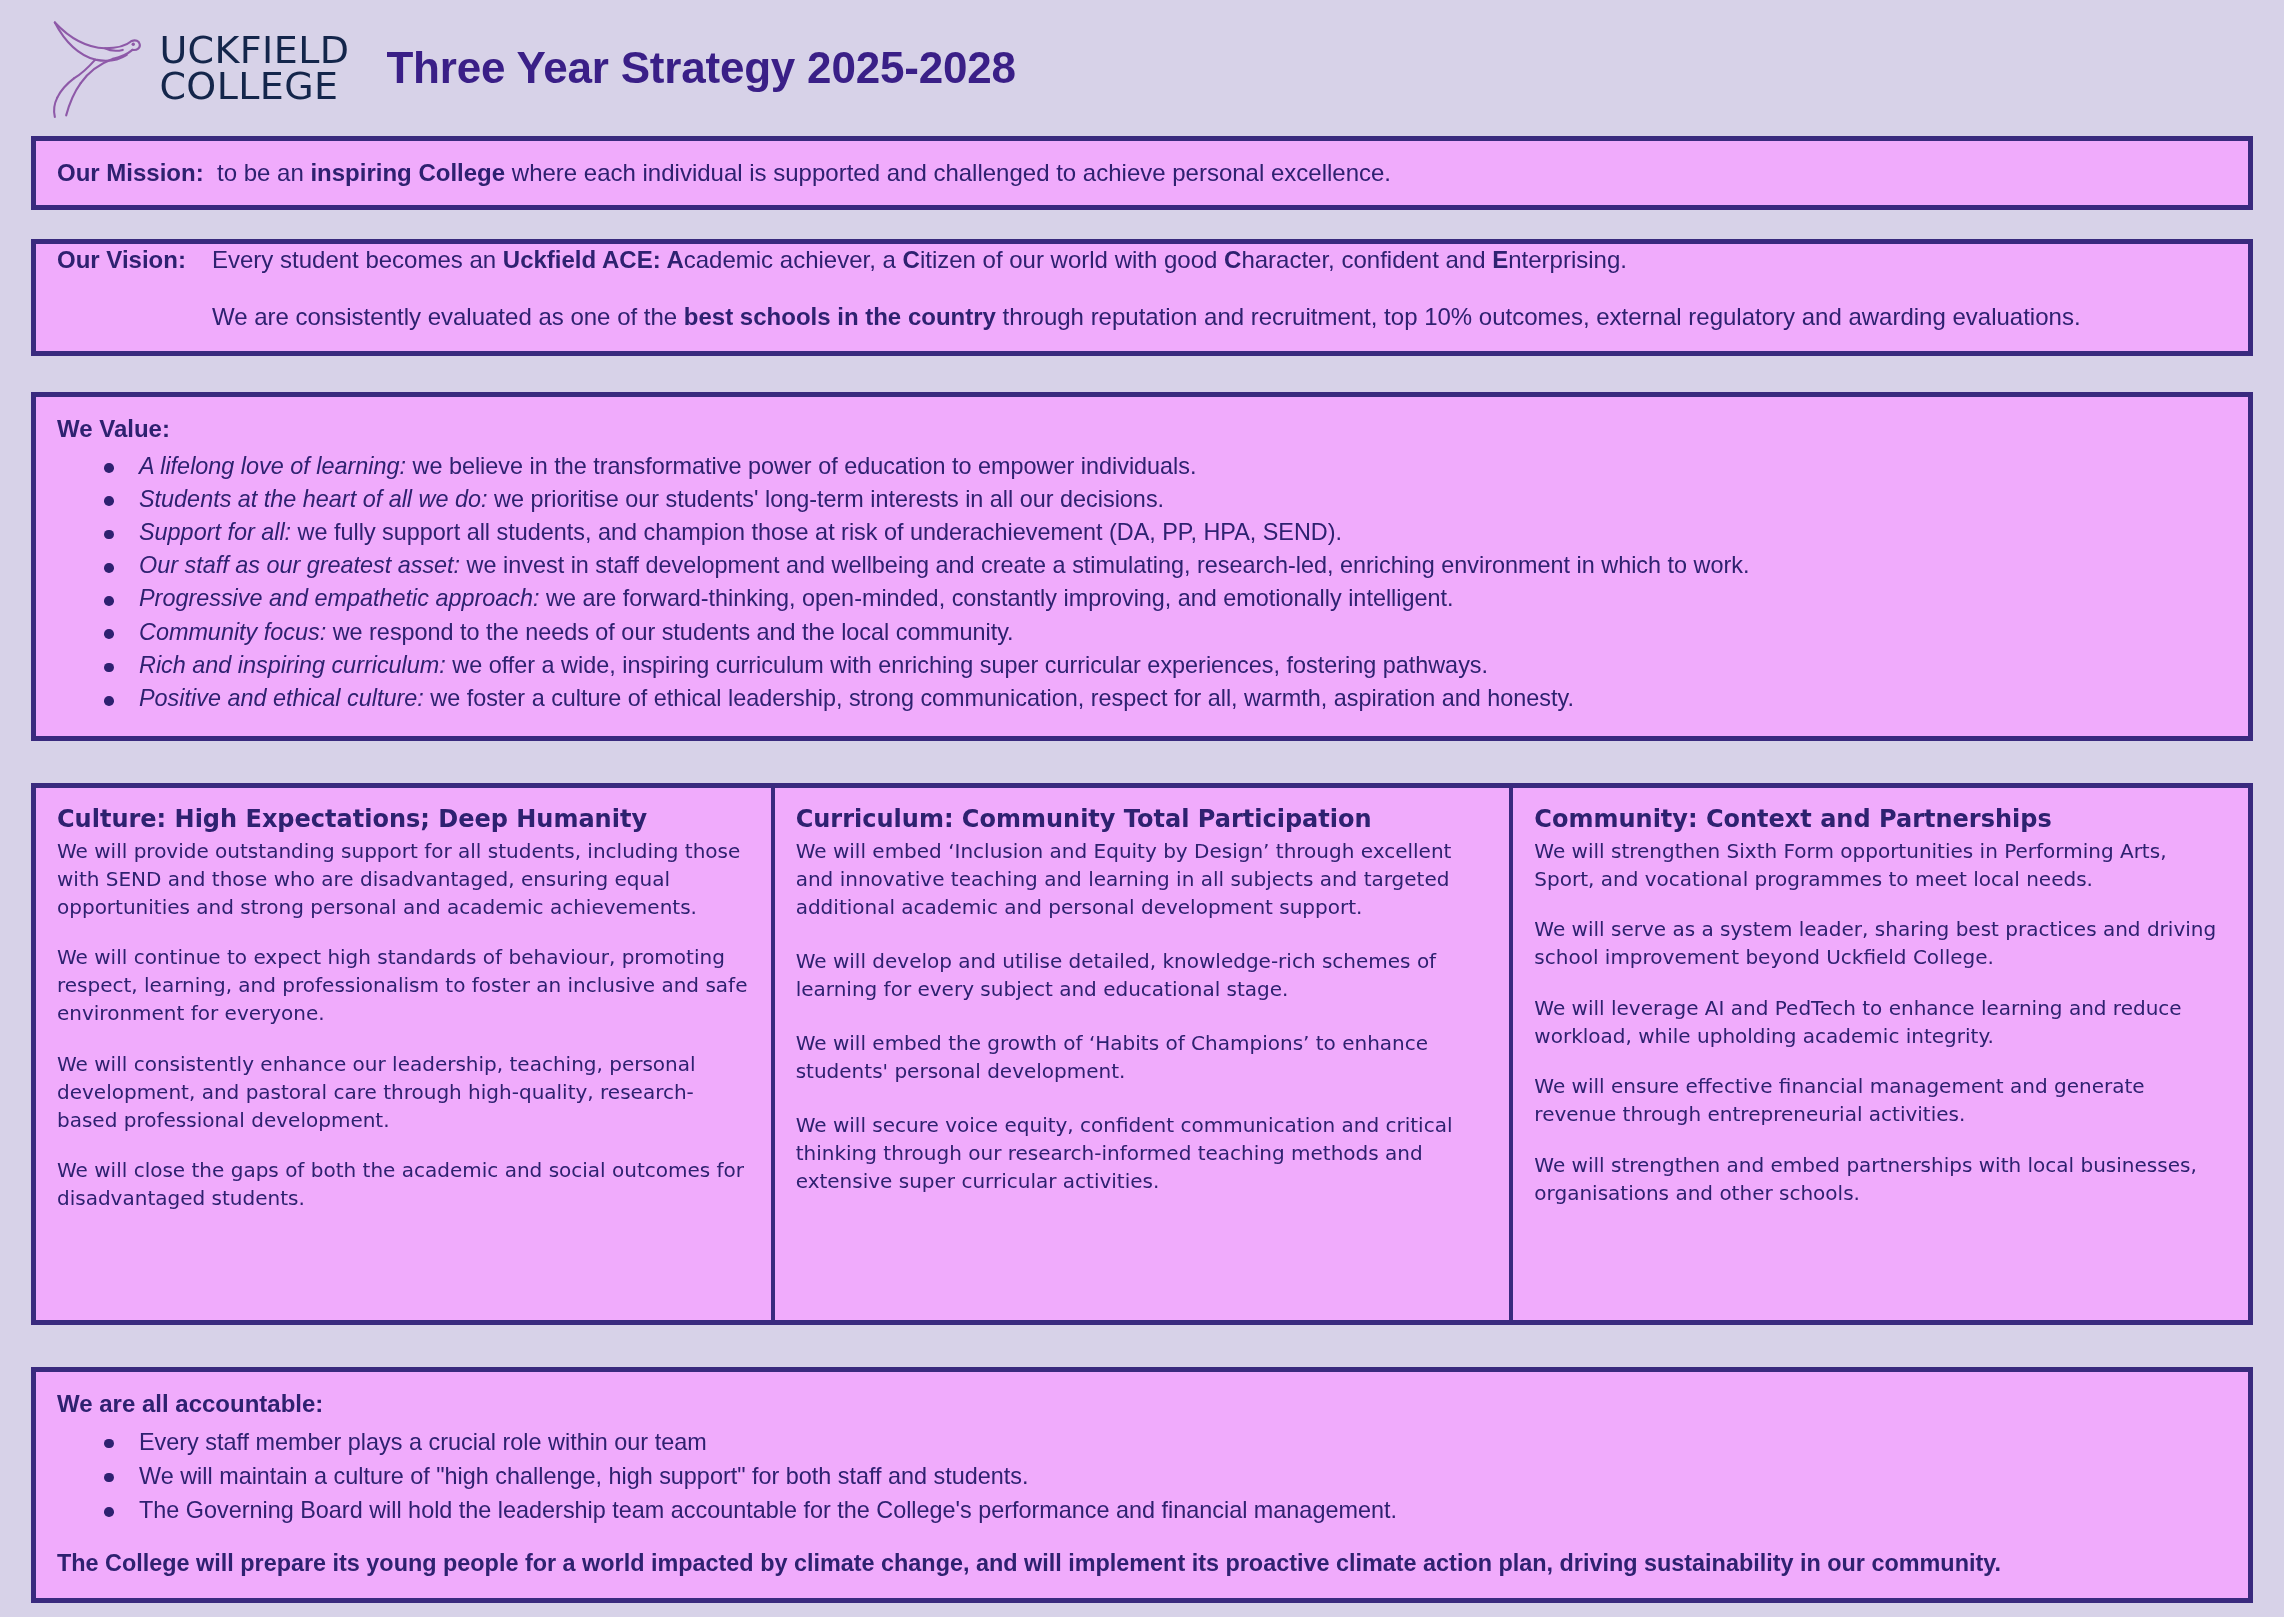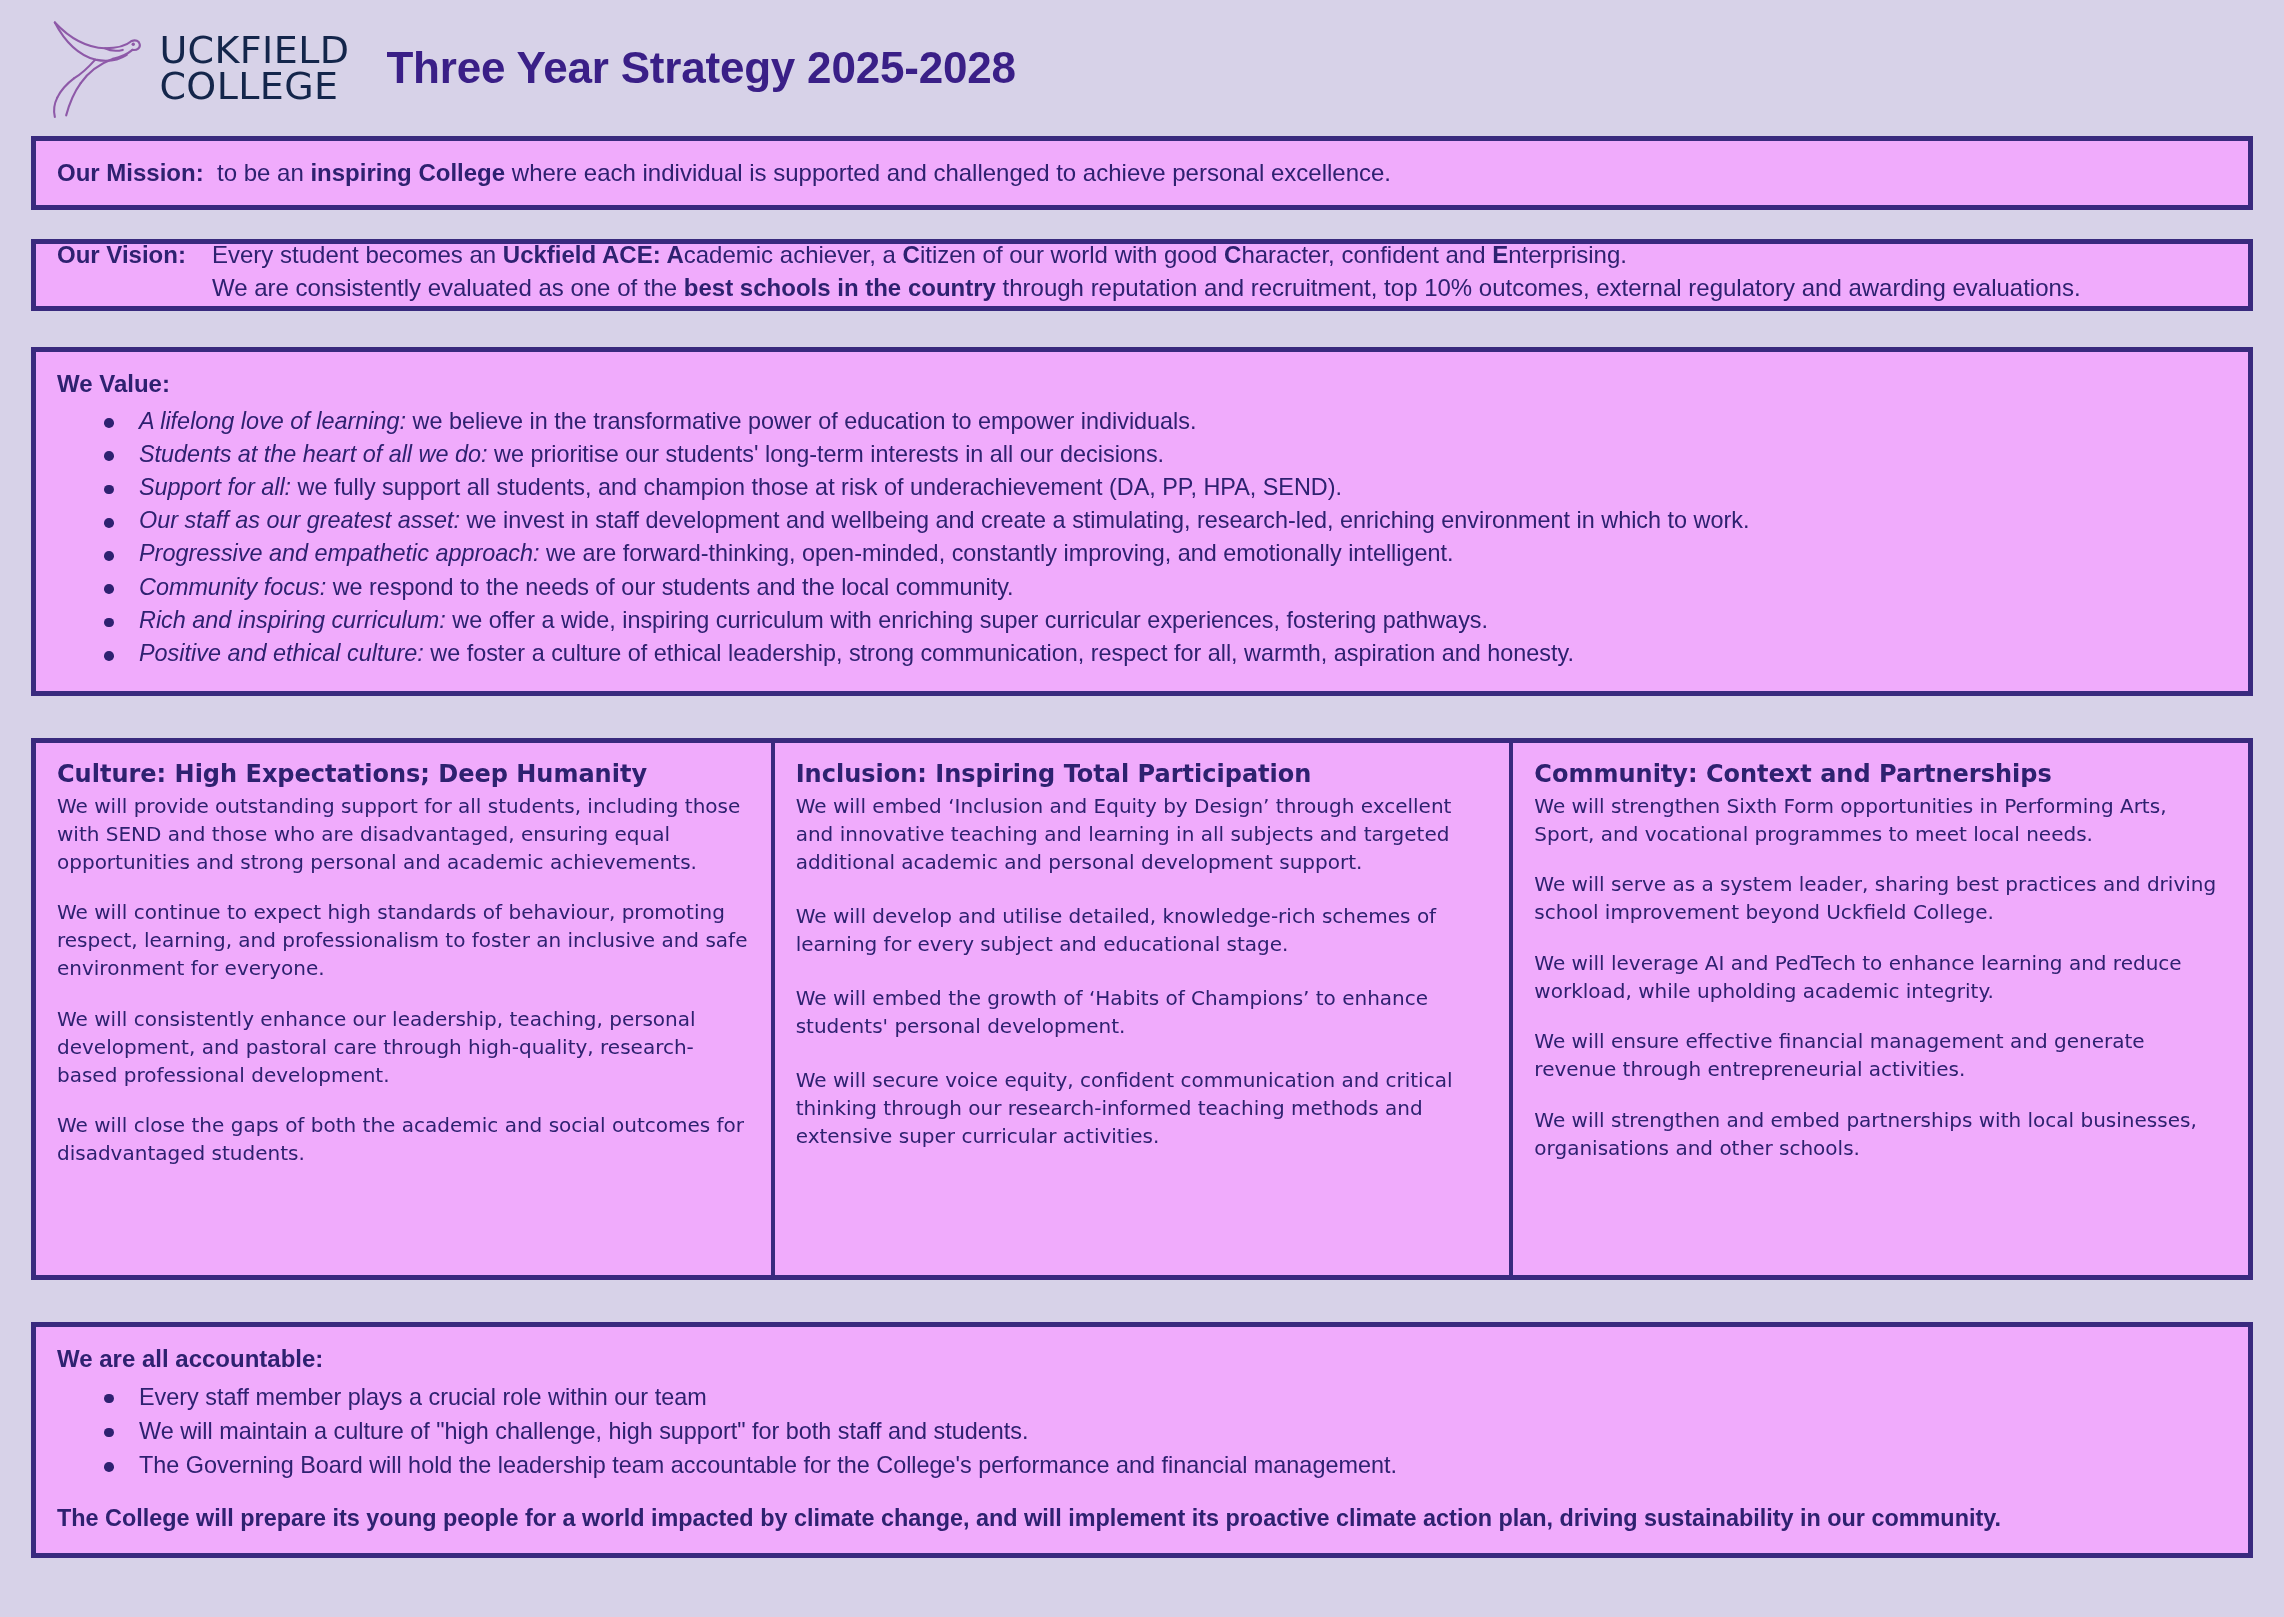--- a/index.html
+++ b/index.html
@@ -86,26 +86,26 @@
     font-size: 24px;
     line-height: 1.32;
     color: #2e2170;
     white-space: nowrap;
   }
   .b { font-weight: bold; }
   .i { font-style: italic; }
 
   
   #vision-box {
-    height: 72px;
+    height: 117px;
     display: flex;
     flex-direction: column;
-    justify-content: center;
+    justify-content: space-between;
     padding-top: 0;
-    padding-bottom: 7px;
+    padding-bottom: 17px;
   }
   .vision-row {
     display: flex;
     font-size: 24px;
     line-height: 1.36;
     white-space: nowrap;
   }
   .vision-label {
     font-weight: bold;
     width: 155px;
@@ -263,21 +263,21 @@
 
   <div class="box" id="pillars-box">
       <div class="pillar">
         <h3>Culture: High Expectations; Deep Humanity</h3>
         <p>We will provide outstanding support for all students, including those with SEND and those who are disadvantaged, ensuring equal opportunities and strong personal and academic achievements.</p>
         <p>We will continue to expect high standards of behaviour, promoting respect, learning, and professionalism to foster an inclusive and safe environment for everyone.</p>
         <p>We will consistently enhance our leadership, teaching, personal development, and pastoral care through high-quality, research-based professional development.</p>
         <p>We will close the gaps of both the academic and social outcomes for disadvantaged students.</p>
       </div>
       <div class="pillar tight">
-        <h3>Inclusion: Inspiring Total Participation</h3>
+        <h3>Curriculum: Community Total Participation</h3>
         <p>We will embed ‘Inclusion and Equity by Design’ through excellent and innovative teaching and learning in all subjects and  targeted additional academic and personal development  support.</p>
         <p>We will develop and utilise detailed, knowledge-rich schemes of learning for every subject and educational stage.</p>
         <p>We will embed the growth of ‘Habits of Champions’ to enhance students' personal development.</p>
         <p>We will secure voice equity, confident communication and critical thinking through our research-informed teaching methods and extensive super curricular activities.</p>
       </div>
       <div class="pillar">
         <h3>Community: Context and Partnerships</h3>
         <p>We will strengthen Sixth Form opportunities in Performing Arts, Sport, and vocational programmes to meet local needs.</p>
         <p>We will serve as a system leader, sharing best practices and driving school improvement beyond Uckfield College.</p>
         <p>We will leverage AI and PedTech to enhance learning and reduce workload, while upholding academic integrity.</p>

